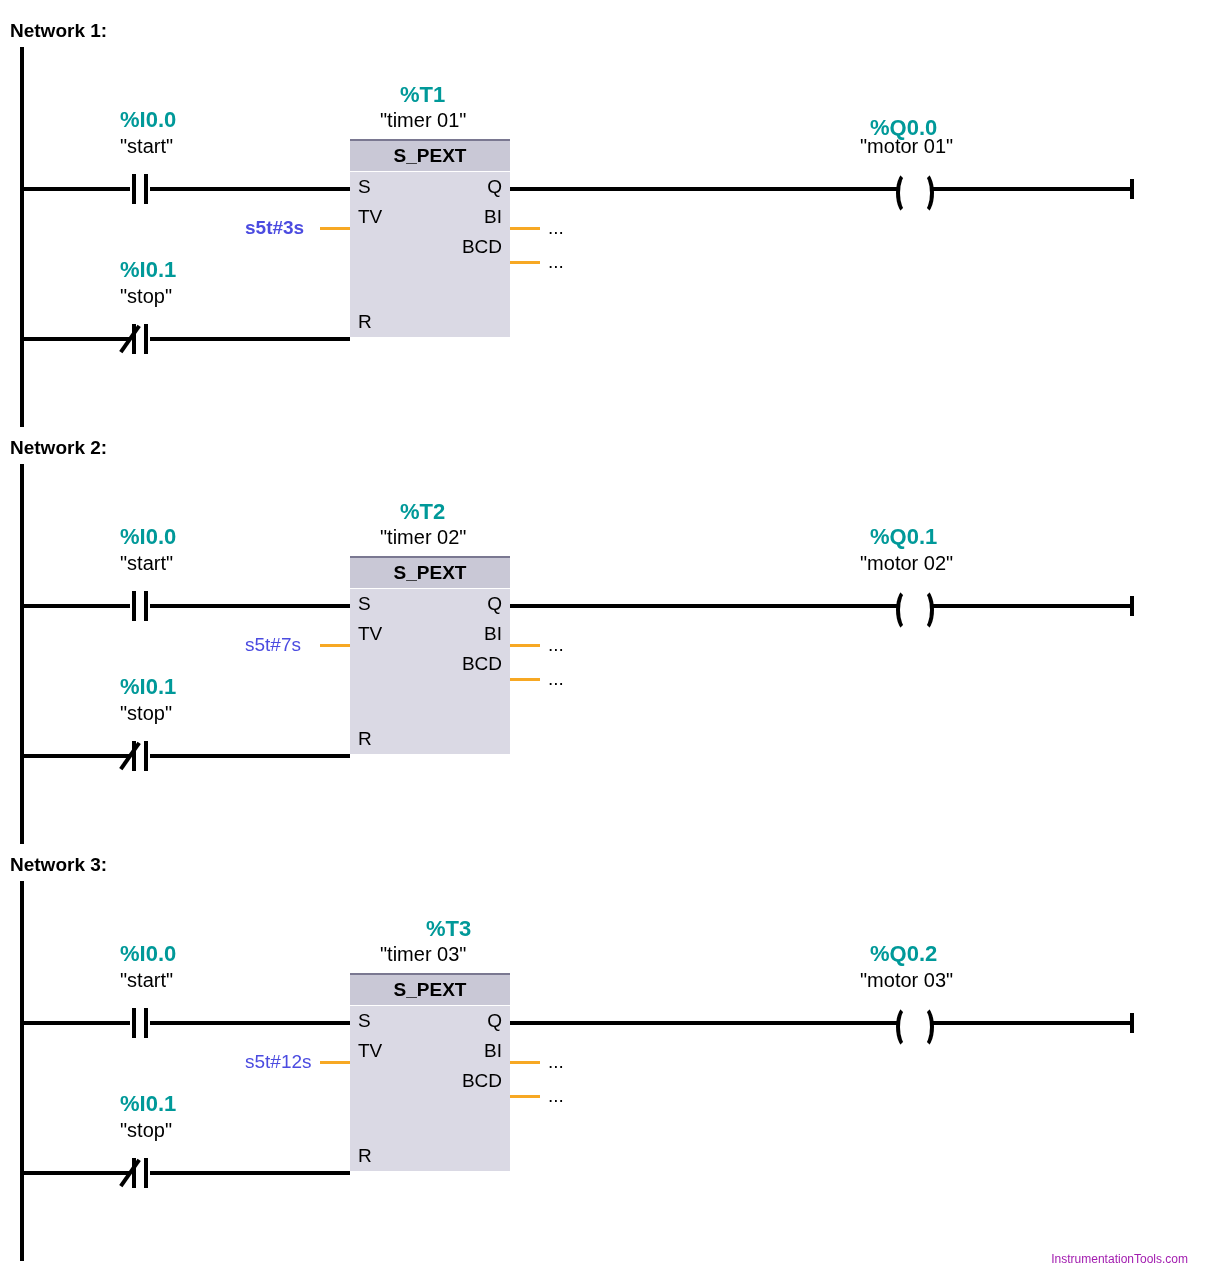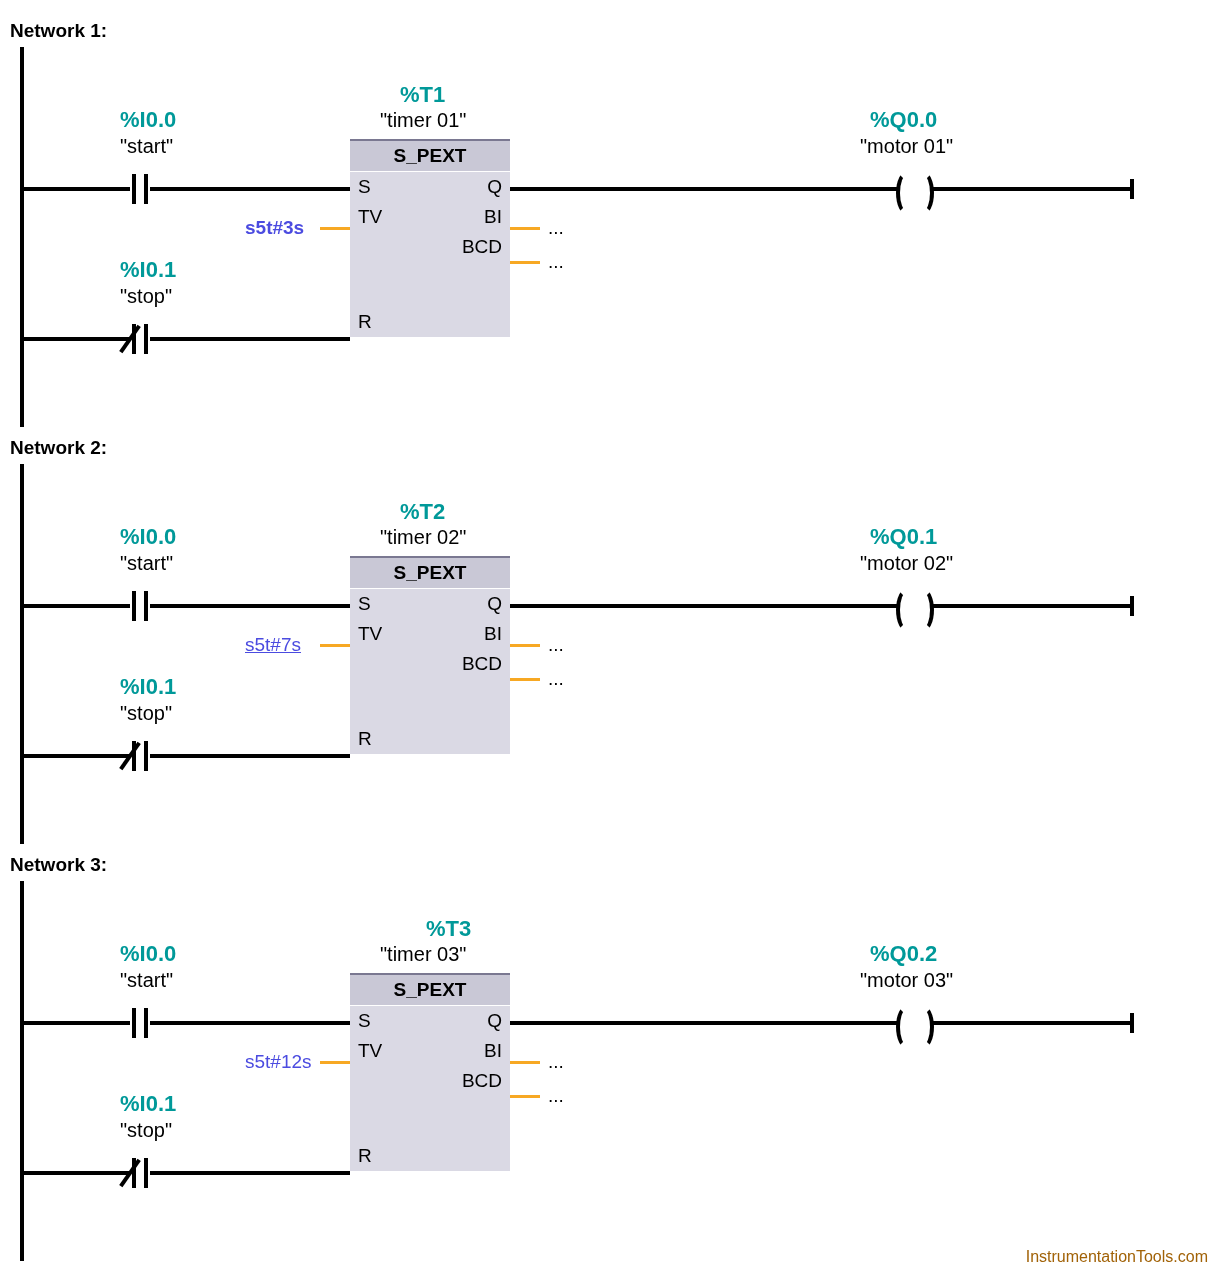--- a/index.html
+++ b/index.html
@@ -36,21 +36,21 @@
   
   .block{position:absolute;width:160px;background:#DAD9E4;border-top:2px solid #7A7891}
   .block .hdr{font-weight:bold;font-size:19px;text-align:center;padding:4px 0;border-bottom:1px solid #fff;background:#C9C8D6}
   .block .row{display:flex;justify-content:space-between;padding:4px 8px;font-size:19px}
   .block .pin{color:#000}
   
   .addr{position:absolute;color:#009999;font-weight:bold;font-size:22px;text-align:center;white-space:nowrap}
   .name{position:absolute;color:#000;font-size:20px;text-align:center;white-space:nowrap}
   .tv{position:absolute;color:#4B4BE0;font-size:19px;text-align:right;white-space:nowrap}
   .dots{position:absolute;font-size:19px;color:#000}
-  .footer{position:absolute;right:4px;color:#a16207;font-size:16px}
+  .footer{position:absolute;right:24px;color:#a21caf;font-size:12px}
 </style>
 </head>
 <body>
 
 <div id="container">
     <div class="network-title">Network 1:</div>
     <div class="network">
       <div class="rail"></div>
       <div class="hwire" style="left: 14px; top: 140px; width: 86px;"></div>
       <div class="contact-no" style="left: 100px; top: 122px;">
@@ -90,21 +90,21 @@
       <div class="dots" style="left: 538px; top: 170px;">...</div>
       <div class="orangewire" style="left: 500px; top: 214px; width: 30px;"></div>
       <div class="dots" style="left: 538px; top: 204px;">...</div>
       <div class="hwire" style="left: 500px; top: 140px; width: 370px;"></div>
       <div class="coil" style="left: 870px; top: 122px;">
         <div class="bar bl"></div>
         <div class="bar br"></div>
         <div class="arc al"></div>
         <div class="arc ar"></div>
       </div>
-      <div class="addr" style="left: 860px; top: 60px;">%Q0.0</div>
+      <div class="addr" style="left: 860px; top: 68px;">%Q0.0</div>
       <div class="name" style="left: 850px; top: 88px;">"motor 01"</div>
       <div class="hwire" style="left: 940px; top: 140px; width: 180px;"></div>
       <div class="vwire" style="left: 1120px; top: 132px; height: 20px;"></div>
       <div class="hwire" style="left: 14px; top: 290px; width: 86px;"></div>
       <div class="contact-nc" style="left: 100px; top: 272px;">
         <div class="bar bl"></div>
         <div class="bar br"></div>
         <div class="vl"></div>
         <div class="vr"></div>
         <div class="slash"></div>
@@ -141,21 +141,21 @@
         <div class="row">
           <span></span>
           <span class="pin">BCD</span>
         </div>
         <div style="height:45px"></div>
         <div class="row">
           <span class="pin">R</span>
           <span></span>
         </div>
       </div>
-      <div class="tv" style="left: 235px; top: 170px; text-decoration: underline;">s5t#7s</div>
+      <div class="tv" style="left: 235px; top: 170px;">s5t#7s</div>
       <div class="orangewire" style="left: 310px; top: 180px; width: 30px;"></div>
       <div class="orangewire" style="left: 500px; top: 180px; width: 30px;"></div>
       <div class="dots" style="left: 538px; top: 170px;">...</div>
       <div class="orangewire" style="left: 500px; top: 214px; width: 30px;"></div>
       <div class="dots" style="left: 538px; top: 204px;">...</div>
       <div class="hwire" style="left: 500px; top: 140px; width: 370px;"></div>
       <div class="coil" style="left: 870px; top: 122px;">
         <div class="bar bl"></div>
         <div class="bar br"></div>
         <div class="arc al"></div>

